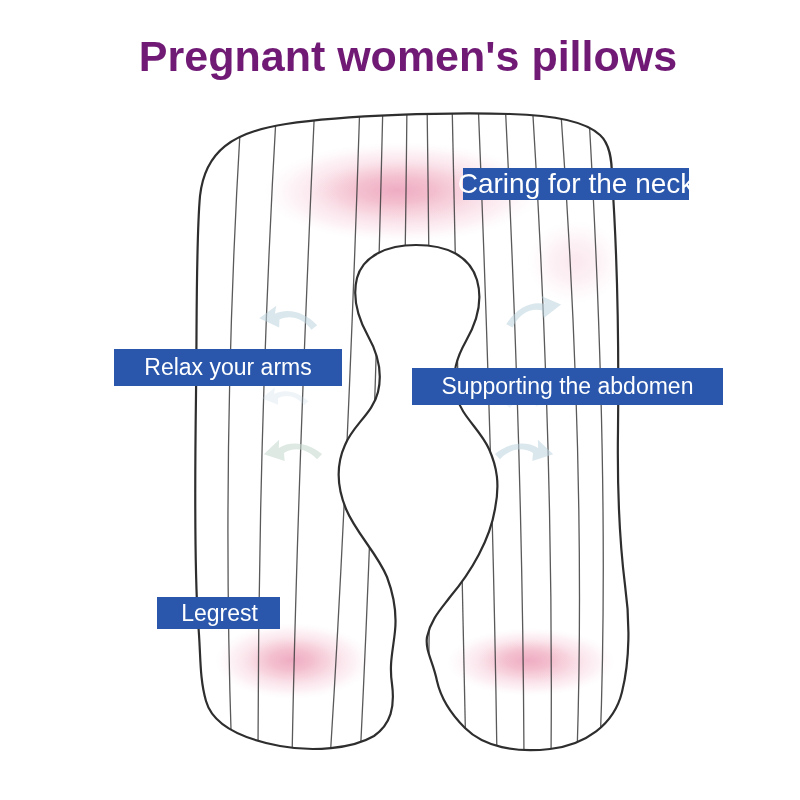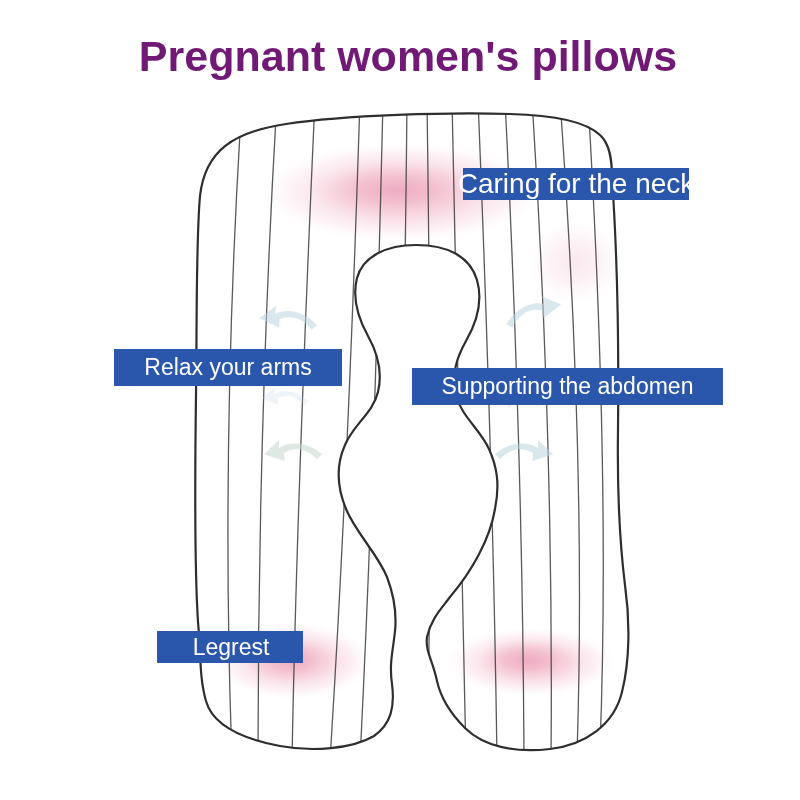--- a/index.html
+++ b/index.html
@@ -48,21 +48,21 @@
     justify-content: center;
     background: #2a57ab;
     color: #ffffff;
     font-size: 23px;
     white-space: nowrap;
     z-index: 4;
   }
   .callout-neck     { left: 463px; top: 168px; width: 226px; height: 32px; font-size: 28px; }
   .callout-arms     { left: 114px; top: 349px; width: 228px; height: 37px; }
   .callout-abdomen  { left: 412px; top: 348px; width: 311px; height: 37px; margin-top: 20px; }
-  .callout-legrest  { left: 157px; top: 631px; width: 146px; height: 32px; padding-left: 15px; }
+  .callout-legrest  { left: 157px; top: 597px; width: 123px; height: 32px; padding-left: 15px; }
 </style>
 </head>
 <body>
 
 <div class="stage">
 
   <h1 class="page-title">Pregnant women's pillows</h1>
 
   <svg class="pillow-svg" viewBox="0 0 800 800" xmlns="http://www.w3.org/2000/svg">
     <defs>

